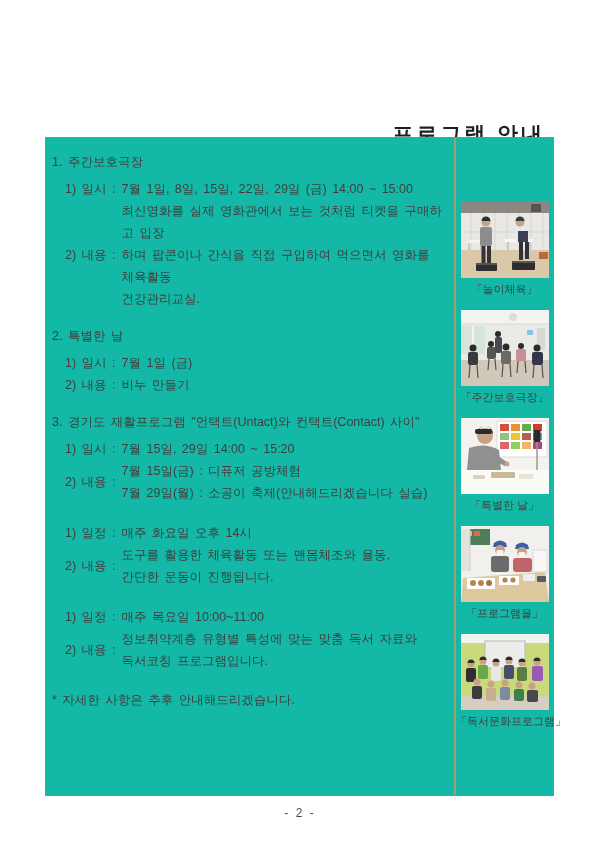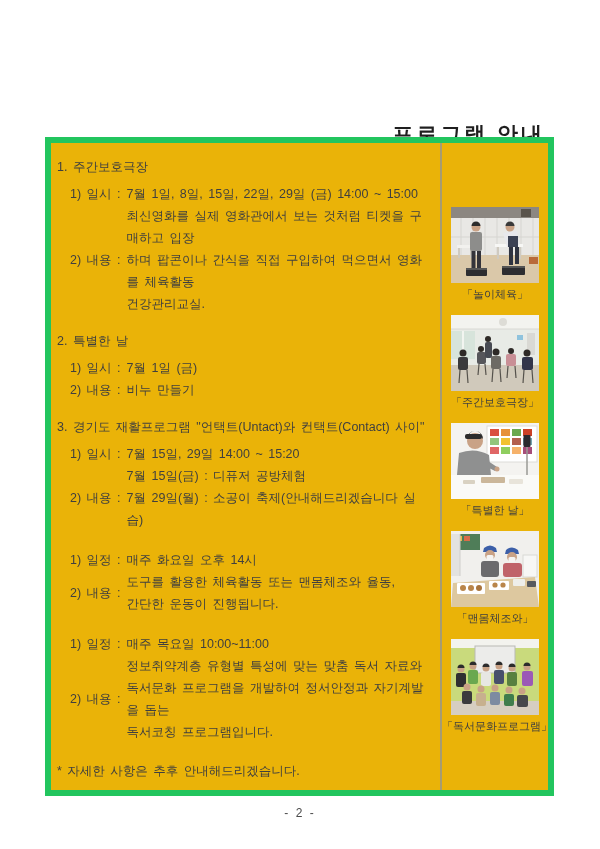--- a/index.html
+++ b/index.html
@@ -19,23 +19,23 @@
     color: #1f1f1f;
     letter-spacing: 3px;
     border-bottom: 2px solid #2a2a2a;
     padding: 0 3px 3px 3px;
     margin-top: 14px;
   }
   .main-box {
     position: absolute;
     left: 45px; top: 137px;
     width: 509px; height: 659px;
-    border: 6px solid #22c55e;
+    border: 1px solid #22c55e;
     display: flex;
-    background: #eab308;
+    background: #14b8a6;
   }
   .text-col {
     flex: 1;
     padding: 16px 8px 0 6px;
     font-size: 12.5px;
     word-spacing: 2px;
   }
   .section { margin-bottom: 18px; }
   .sec-heading {
     line-height: 16px;
@@ -45,21 +45,21 @@
   .item {
     display: flex;
     margin-left: 13px;
     line-height: 22px;
     align-items: center;
   }
   .item .label { white-space: nowrap; margin-right: 6px; }
   .item .lines { flex: 1; }
   .footnote { margin-top: 18px; line-height: 20px; }
   .photo-col {
-    width: 108px;
+    width: 99px;
     border-left: 2px solid #a69c72;
     padding-top: 64px;
     display: flex;
     flex-direction: column;
     align-items: center;
   }
   .photo-block { margin-bottom: 13px; width: 100%; }
   .photo {
     width: 88px; height: 76px;
     margin: 0 auto;
@@ -165,21 +165,20 @@
         <div class="item">
           <span class="label">1) 일정 :</span>
           <div class="lines">
             <div>매주 목요일 10:00~11:00</div>
           </div>
         </div>
         <div class="item">
           <span class="label">2) 내용 :</span>
           <div class="lines">
             <div>정보취약계층 유형별 특성에 맞는 맞춤 독서 자료와</div>
-            <div>독서문화 프로그램을 개발하여 정서안정과 자기계발을 돕는</div>
             <div>독서코칭 프로그램입니다.</div>
           </div>
         </div>
       </div>
 
       <div class="footnote">* 자세한 사항은 추후 안내해드리겠습니다.</div>
     </div>
 
     <div class="photo-col">
 
@@ -329,21 +328,21 @@
             <circle cx="12" cy="57" r="3" fill="#b9854a"></circle>
               <circle cx="20" cy="57" r="3" fill="#b9854a"></circle>
               <circle cx="28" cy="57" r="3" fill="#a9743c"></circle>
             <rect x="38" y="50" width="20" height="9" rx="1" fill="#ffffff"></rect>
             <circle cx="44" cy="54" r="2.6" fill="#b9854a"></circle>
               <circle cx="52" cy="54" r="2.6" fill="#b9854a"></circle>
             <rect x="62" y="48" width="12" height="7" rx="1" fill="#eeeeea"></rect>
             <rect x="76" y="50" width="9" height="6" rx="1" fill="#585a5e"></rect>
           </svg>
         </div>
-        <div class="caption">「맨몸체조와」</div>
+        <div class="caption">「프로그램을」</div>
       </div>
 
       <div class="photo-block">
         <div class="photo">
           <svg viewBox="0 0 88 76" xmlns="http://www.w3.org/2000/svg">
             <rect x="0" y="0" width="88" height="76" fill="#c9da7c"></rect>
             <rect x="0" y="0" width="88" height="9" fill="#f3f3ee"></rect>
             <rect x="24" y="7" width="40" height="27" fill="#ececea" stroke="#b9b9b4" stroke-width="1"></rect>
             <rect x="0" y="62" width="88" height="14" fill="#d6cec1"></rect>
             <g>

